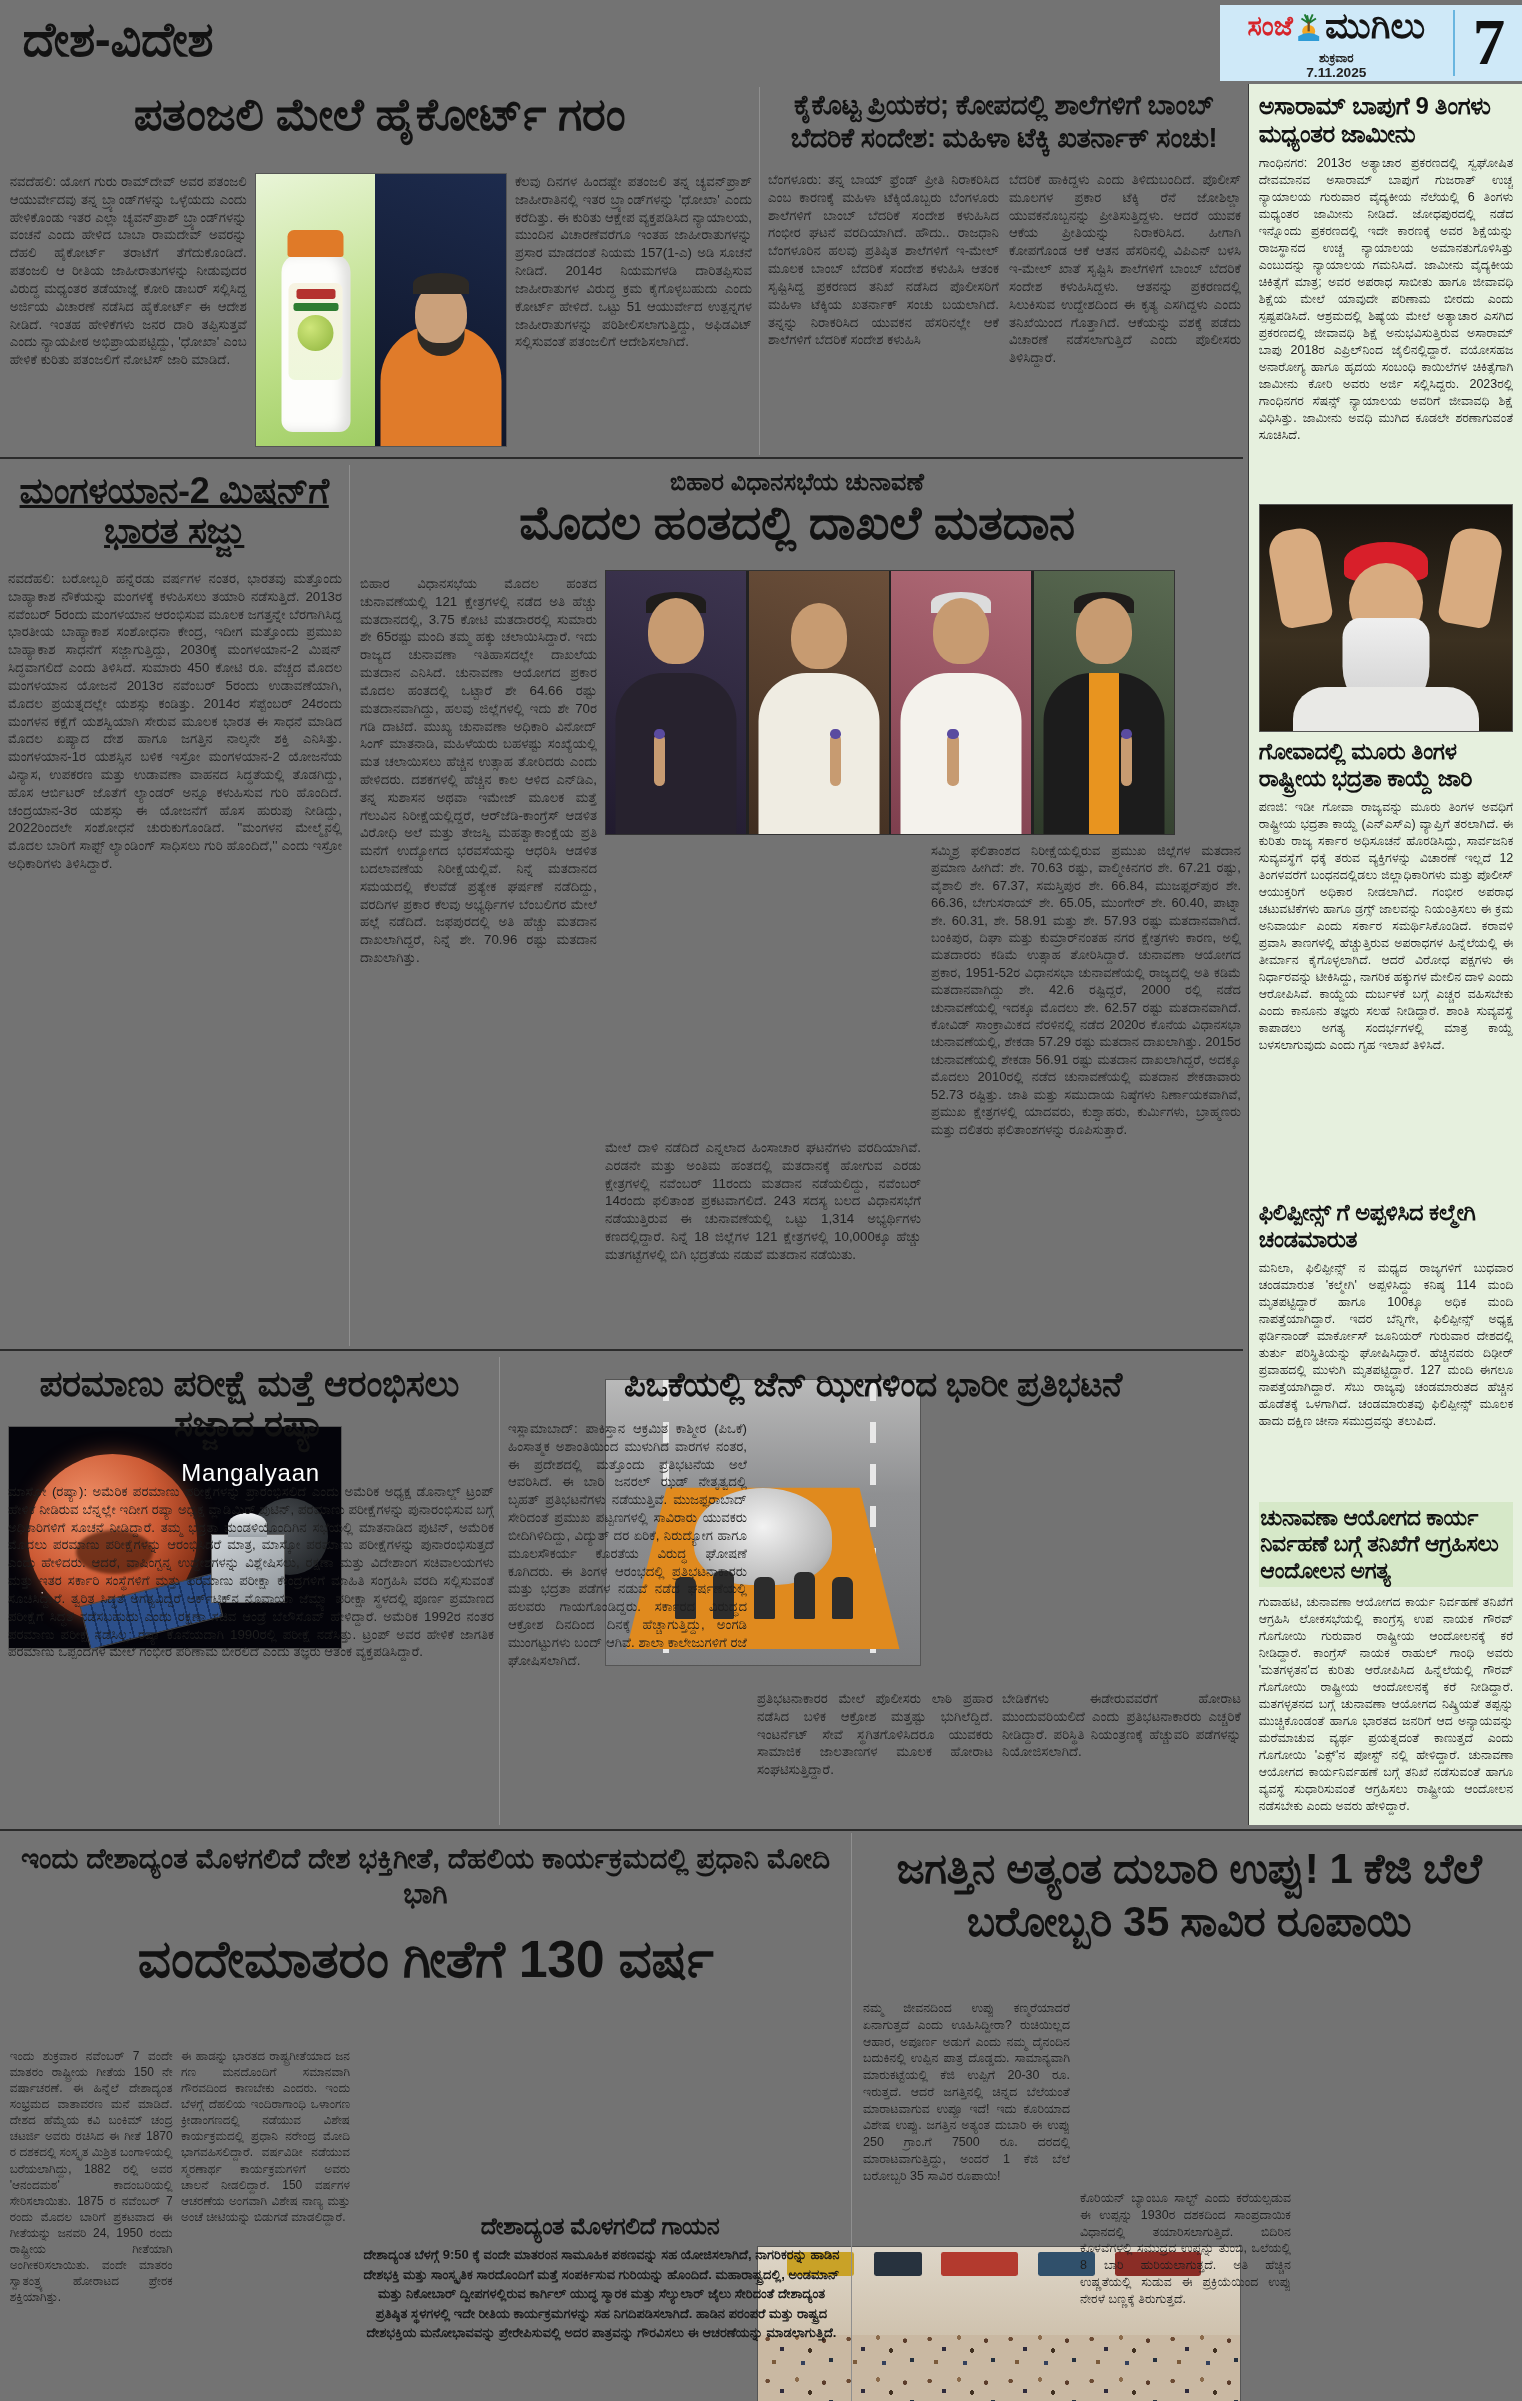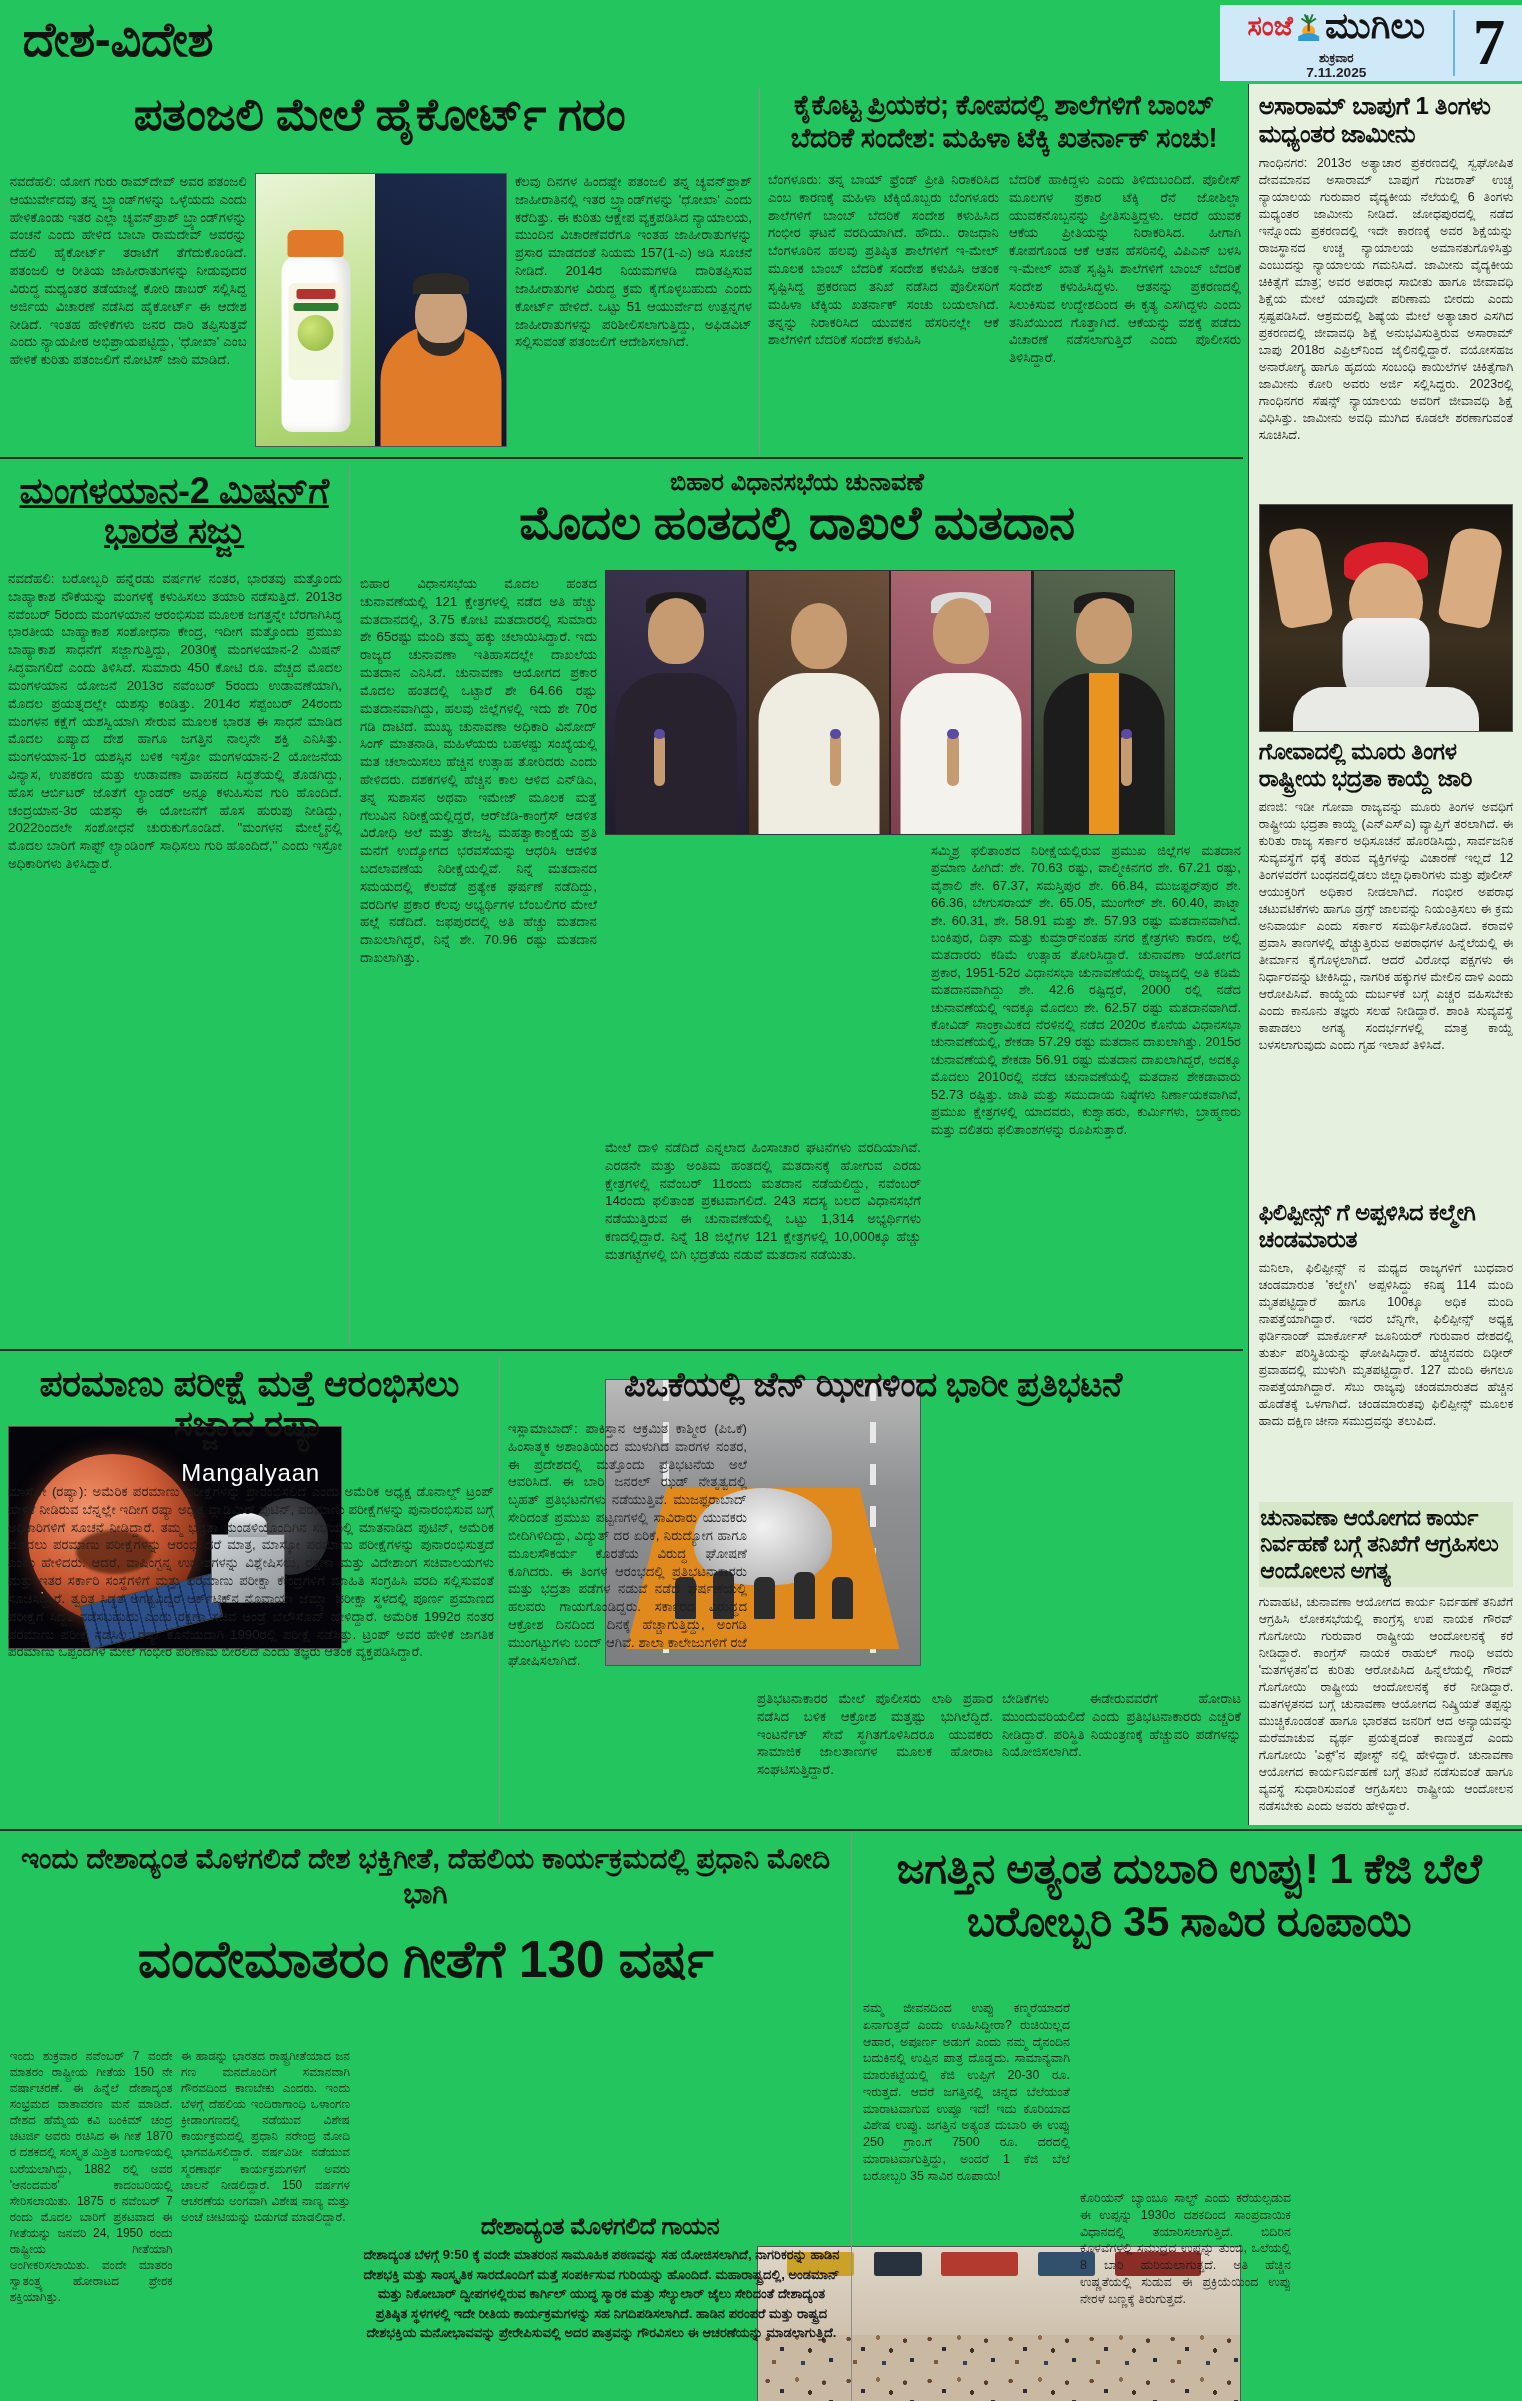--- a/index.html
+++ b/index.html
@@ -1,19 +1,19 @@
 <!DOCTYPE html>
 <html style="font-size:13px"><head>
 <meta charset="utf-8">
 <style>
   * { margin:0; padding:0; box-sizing:border-box; }
   html,body { background:#e8e8e8; }
   body { font-family:"Liberation Sans", sans-serif; }
   .page {
-    position:relative; width:1523px; height:2401px; background:#22c55e;
+    position:relative; width:1523px; height:2401px; background:#737373;
     margin:0 auto; overflow:hidden; color:#1b1b1b;
   }
   .abs { position:absolute; }
   .headline { font-weight:800; color:#121212; line-height:1.12; letter-spacing:-0.4px; }
   .center { text-align:center; }
   .body-text {
     font-size:13.3px; line-height:1.34; text-align:justify; color:#1e1e1e; overflow:hidden;
   }
   .rail-text { font-size:12.5px; line-height:1.36; text-align:justify; color:#1e1e1e; overflow:hidden; }
   .vrule { background:#8f8f8f; width:0.8px; }
@@ -155,21 +155,21 @@
   </div>
   <div class="abs body-text" style="left:515px; top:173px; width:237px; height:279px;">ಕೆಲವು ದಿನಗಳ ಹಿಂದಷ್ಟೇ ಪತಂಜಲಿ ತನ್ನ ಚ್ಯವನ್‌ಪ್ರಾಶ್ ಜಾಹೀರಾತಿನಲ್ಲಿ ಇತರ ಬ್ರ್ಯಾಂಡ್‌ಗಳನ್ನು 'ಧೋಖಾ' ಎಂದು ಕರೆದಿತ್ತು. ಈ ಕುರಿತು ಆಕ್ಷೇಪ ವ್ಯಕ್ತಪಡಿಸಿದ ನ್ಯಾಯಾಲಯ, ಮುಂದಿನ ವಿಚಾರಣೆವರೆಗೂ ಇಂತಹ ಜಾಹೀರಾತುಗಳನ್ನು ಪ್ರಸಾರ ಮಾಡದಂತೆ ನಿಯಮ 157(1-ಎ) ಅಡಿ ಸೂಚನೆ ನೀಡಿದೆ. 2014ರ ನಿಯಮಗಳಡಿ ದಾರಿತಪ್ಪಿಸುವ ಜಾಹೀರಾತುಗಳ ವಿರುದ್ಧ ಕ್ರಮ ಕೈಗೊಳ್ಳಬಹುದು ಎಂದು ಕೋರ್ಟ್ ಹೇಳಿದೆ. ಒಟ್ಟು 51 ಆಯುರ್ವೇದ ಉತ್ಪನ್ನಗಳ ಜಾಹೀರಾತುಗಳನ್ನು ಪರಿಶೀಲಿಸಲಾಗುತ್ತಿದ್ದು, ಅಫಿಡವಿಟ್ ಸಲ್ಲಿಸುವಂತೆ ಪತಂಜಲಿಗೆ ಆದೇಶಿಸಲಾಗಿದೆ.</div>
 
   <div class="abs vrule" style="left:759px; top:87px; height:368px;"></div>
 
   <div class="abs headline center" style="left:767px; top:89px; width:474px; font-size:27px; line-height:1.22;">ಕೈಕೊಟ್ಟ ಪ್ರಿಯಕರ; ಕೋಪದಲ್ಲಿ ಶಾಲೆಗಳಿಗೆ ಬಾಂಬ್ ಬೆದರಿಕೆ ಸಂದೇಶ: ಮಹಿಳಾ ಟೆಕ್ಕಿ ಖತರ್ನಾಕ್ ಸಂಚು!</div>
   <div class="abs body-text" style="left:768px; top:171px; width:231px; height:282px;">ಬೆಂಗಳೂರು: ತನ್ನ ಬಾಯ್ ಫ್ರೆಂಡ್ ಪ್ರೀತಿ ನಿರಾಕರಿಸಿದ ಎಂಬ ಕಾರಣಕ್ಕೆ ಮಹಿಳಾ ಟೆಕ್ಕಿಯೊಬ್ಬರು ಬೆಂಗಳೂರು ಶಾಲೆಗಳಿಗೆ ಬಾಂಬ್ ಬೆದರಿಕೆ ಸಂದೇಶ ಕಳುಹಿಸಿದ ಗಂಭೀರ ಘಟನೆ ವರದಿಯಾಗಿದೆ. ಹೌದು.. ರಾಜಧಾನಿ ಬೆಂಗಳೂರಿನ ಹಲವು ಪ್ರತಿಷ್ಠಿತ ಶಾಲೆಗಳಿಗೆ ಇ-ಮೇಲ್ ಮೂಲಕ ಬಾಂಬ್ ಬೆದರಿಕೆ ಸಂದೇಶ ಕಳುಹಿಸಿ ಆತಂಕ ಸೃಷ್ಟಿಸಿದ್ದ ಪ್ರಕರಣದ ತನಿಖೆ ನಡೆಸಿದ ಪೊಲೀಸರಿಗೆ ಮಹಿಳಾ ಟೆಕ್ಕಿಯ ಖತರ್ನಾಕ್ ಸಂಚು ಬಯಲಾಗಿದೆ. ತನ್ನನ್ನು ನಿರಾಕರಿಸಿದ ಯುವಕನ ಹೆಸರಿನಲ್ಲೇ ಆಕೆ ಶಾಲೆಗಳಿಗೆ ಬೆದರಿಕೆ ಸಂದೇಶ ಕಳುಹಿಸಿ</div>
   <div class="abs body-text" style="left:1009px; top:171px; width:232px; height:282px;">ಬೆದರಿಕೆ ಹಾಕಿದ್ದಳು ಎಂದು ತಿಳಿದುಬಂದಿದೆ. ಪೊಲೀಸ್ ಮೂಲಗಳ ಪ್ರಕಾರ ಟೆಕ್ಕಿ ರೆನೆ ಜೋಶಿಲ್ಡಾ ಯುವಕನೊಬ್ಬನನ್ನು ಪ್ರೀತಿಸುತ್ತಿದ್ದಳು. ಆದರೆ ಯುವಕ ಆಕೆಯ ಪ್ರೀತಿಯನ್ನು ನಿರಾಕರಿಸಿದ. ಹೀಗಾಗಿ ಕೋಪಗೊಂಡ ಆಕೆ ಆತನ ಹೆಸರಿನಲ್ಲಿ ವಿಪಿಎನ್ ಬಳಸಿ ಇ-ಮೇಲ್ ಖಾತೆ ಸೃಷ್ಟಿಸಿ ಶಾಲೆಗಳಿಗೆ ಬಾಂಬ್ ಬೆದರಿಕೆ ಸಂದೇಶ ಕಳುಹಿಸಿದ್ದಳು. ಆತನನ್ನು ಪ್ರಕರಣದಲ್ಲಿ ಸಿಲುಕಿಸುವ ಉದ್ದೇಶದಿಂದ ಈ ಕೃತ್ಯ ಎಸಗಿದ್ದಳು ಎಂದು ತನಿಖೆಯಿಂದ ಗೊತ್ತಾಗಿದೆ. ಆಕೆಯನ್ನು ವಶಕ್ಕೆ ಪಡೆದು ವಿಚಾರಣೆ ನಡೆಸಲಾಗುತ್ತಿದೆ ಎಂದು ಪೊಲೀಸರು ತಿಳಿಸಿದ್ದಾರೆ.</div>
 
   <div class="abs rail" style="left:1248px; top:84px; width:275px; height:1741px;">
-    <div class="headline" style="font-size:24px; line-height:1.18; margin-bottom:6.5px;">ಅಸಾರಾಮ್ ಬಾಪುಗೆ 1 ತಿಂಗಳು ಮಧ್ಯಂತರ ಜಾಮೀನು</div>
+    <div class="headline" style="font-size:24px; line-height:1.18; margin-bottom:6.5px;">ಅಸಾರಾಮ್ ಬಾಪುಗೆ 9 ತಿಂಗಳು ಮಧ್ಯಂತರ ಜಾಮೀನು</div>
     <div class="rail-text" style="height:342px;">ಗಾಂಧಿನಗರ: 2013ರ ಅತ್ಯಾಚಾರ ಪ್ರಕರಣದಲ್ಲಿ ಸ್ವಘೋಷಿತ ದೇವಮಾನವ ಅಸಾರಾಮ್ ಬಾಪುಗೆ ಗುಜರಾತ್ ಉಚ್ಚ ನ್ಯಾಯಾಲಯ ಗುರುವಾರ ವೈದ್ಯಕೀಯ ನೆಲೆಯಲ್ಲಿ 6 ತಿಂಗಳು ಮಧ್ಯಂತರ ಜಾಮೀನು ನೀಡಿದೆ. ಜೋಧಪುರದಲ್ಲಿ ನಡೆದ ಇನ್ನೊಂದು ಪ್ರಕರಣದಲ್ಲಿ ಇದೇ ಕಾರಣಕ್ಕೆ ಅವರ ಶಿಕ್ಷೆಯನ್ನು ರಾಜಸ್ಥಾನದ ಉಚ್ಚ ನ್ಯಾಯಾಲಯ ಅಮಾನತುಗೊಳಿಸಿತ್ತು ಎಂಬುದನ್ನು ನ್ಯಾಯಾಲಯ ಗಮನಿಸಿದೆ. ಜಾಮೀನು ವೈದ್ಯಕೀಯ ಚಿಕಿತ್ಸೆಗೆ ಮಾತ್ರ; ಅವರ ಅಪರಾಧ ಸಾಬೀತು ಹಾಗೂ ಜೀವಾವಧಿ ಶಿಕ್ಷೆಯ ಮೇಲೆ ಯಾವುದೇ ಪರಿಣಾಮ ಬೀರದು ಎಂದು ಸ್ಪಷ್ಟಪಡಿಸಿದೆ. ಆಶ್ರಮದಲ್ಲಿ ಶಿಷ್ಯೆಯ ಮೇಲೆ ಅತ್ಯಾಚಾರ ಎಸಗಿದ ಪ್ರಕರಣದಲ್ಲಿ ಜೀವಾವಧಿ ಶಿಕ್ಷೆ ಅನುಭವಿಸುತ್ತಿರುವ ಅಸಾರಾಮ್ ಬಾಪು 2018ರ ಎಪ್ರಿಲ್‌ನಿಂದ ಜೈಲಿನಲ್ಲಿದ್ದಾರೆ. ವಯೋಸಹಜ ಅನಾರೋಗ್ಯ ಹಾಗೂ ಹೃದಯ ಸಂಬಂಧಿ ಕಾಯಿಲೆಗಳ ಚಿಕಿತ್ಸೆಗಾಗಿ ಜಾಮೀನು ಕೋರಿ ಅವರು ಅರ್ಜಿ ಸಲ್ಲಿಸಿದ್ದರು. 2023ರಲ್ಲಿ ಗಾಂಧಿನಗರ ಸೆಷನ್ಸ್ ನ್ಯಾಯಾಲಯ ಅವರಿಗೆ ಜೀವಾವಧಿ ಶಿಕ್ಷೆ ವಿಧಿಸಿತ್ತು. ಜಾಮೀನು ಅವಧಿ ಮುಗಿದ ಕೂಡಲೇ ಶರಣಾಗುವಂತೆ ಸೂಚಿಸಿದೆ.</div>
     <div class="ph asaram-img" style="width:254px; height:228px; margin:6.5px 0;">
       <div class="as-hand" style="left:14.5px; top:24px; transform:rotate(-10deg);"></div>
       <div class="as-hand" style="right:14.5px; top:24px; transform:rotate(10deg);"></div>
       <div class="as-cap"></div>
         <div class="as-face"></div>
         <div class="as-beard"></div>
         <div class="as-shoulder"></div>
     </div>
     <div class="headline" style="font-size:22.6px; line-height:1.2; margin:3.2px 0 6.5px 0;">ಗೋವಾದಲ್ಲಿ ಮೂರು ತಿಂಗಳ ರಾಷ್ಟ್ರೀಯ ಭದ್ರತಾ ಕಾಯ್ದೆ ಜಾರಿ</div>

